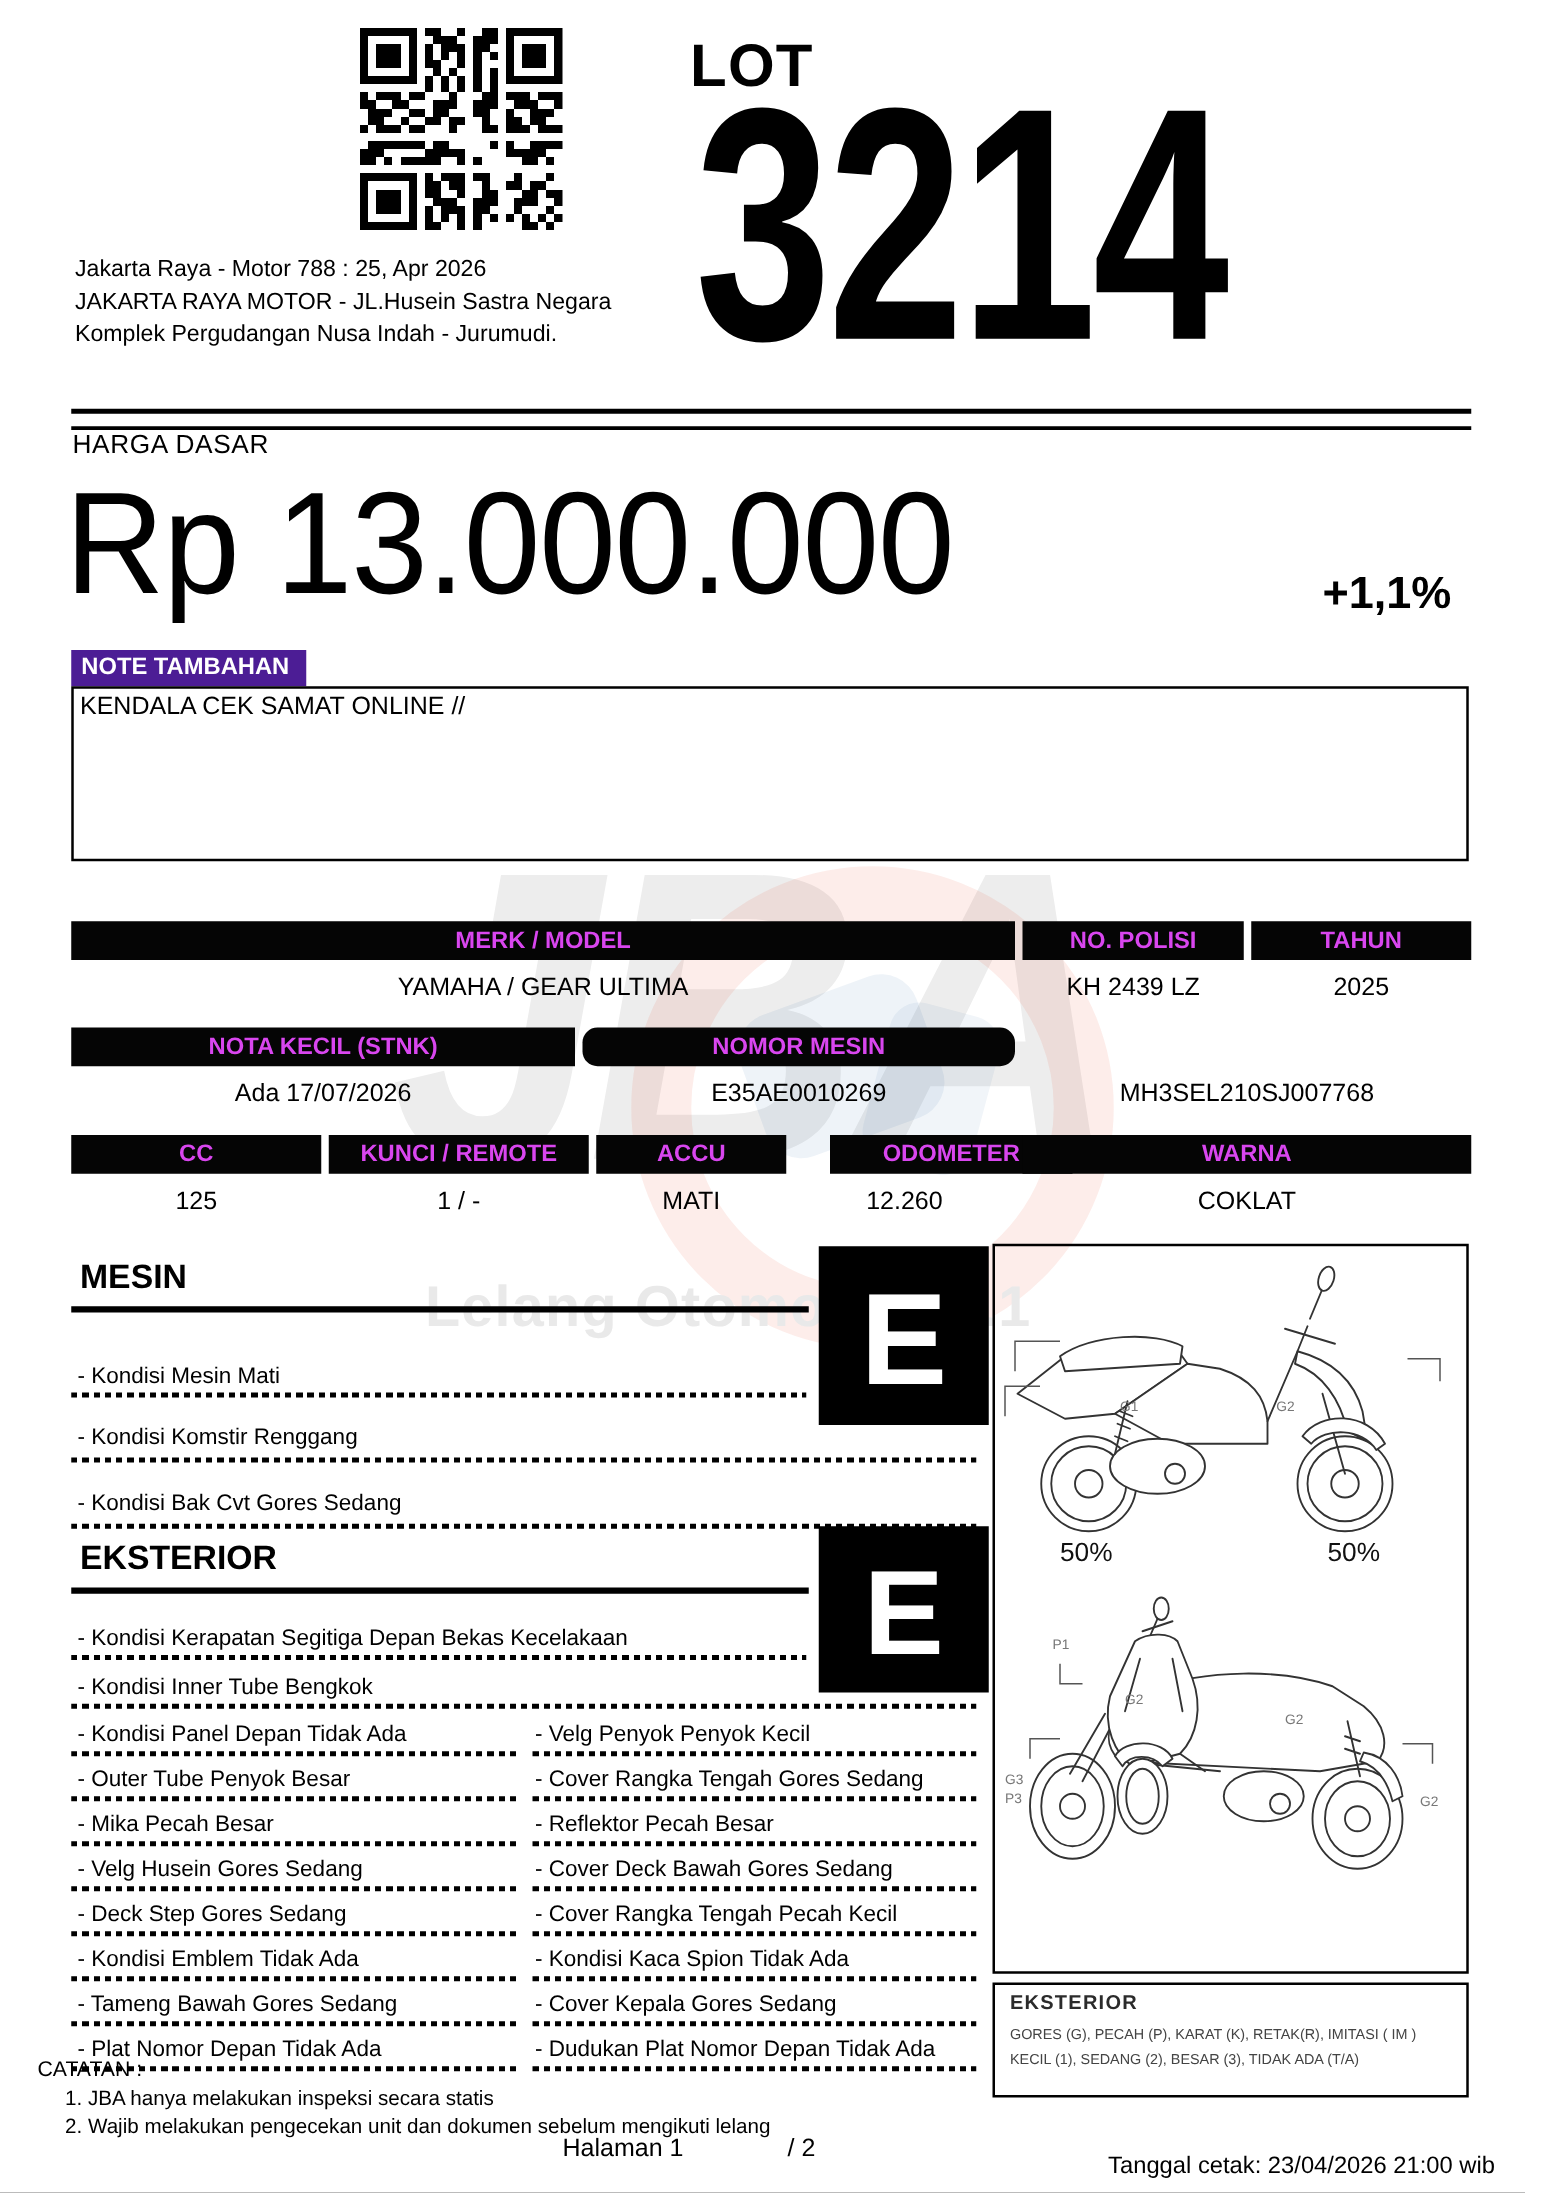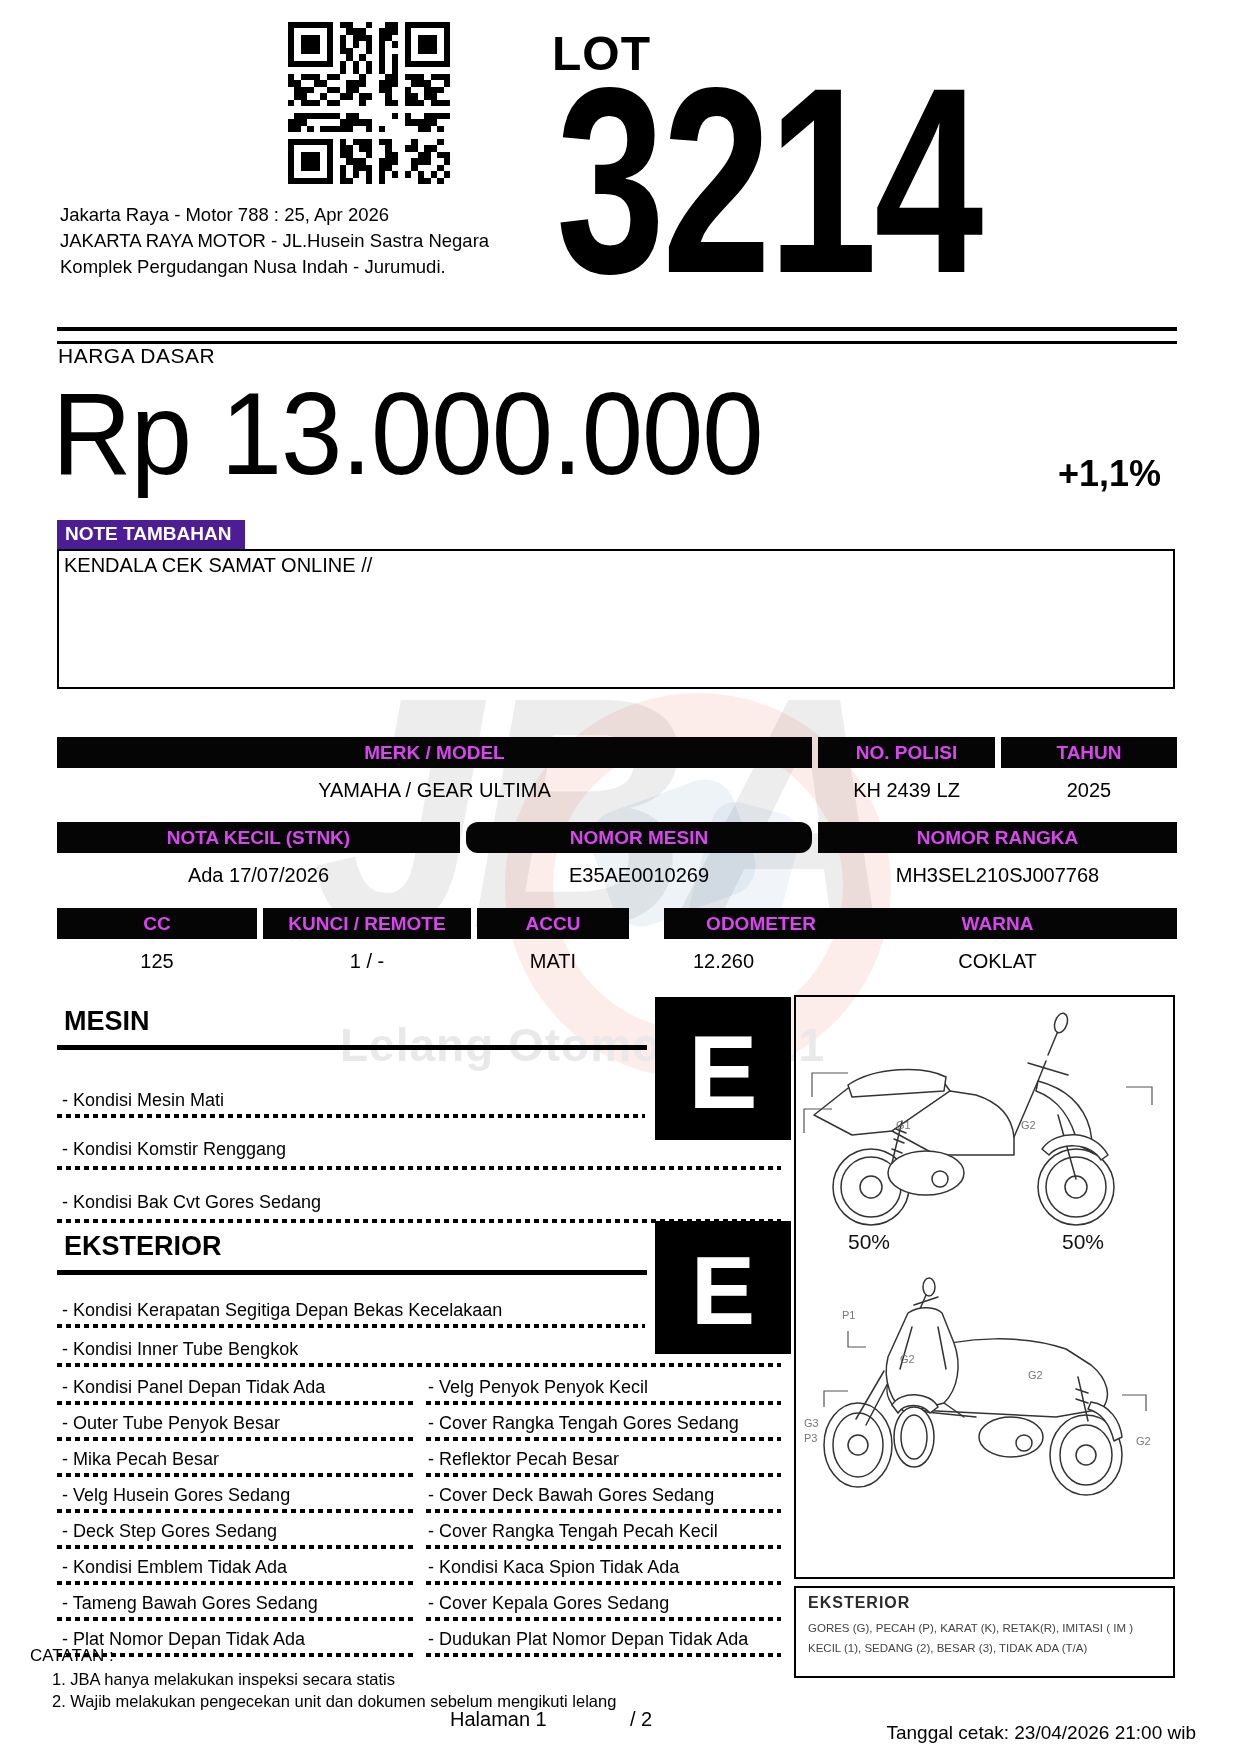--- a/index.html
+++ b/index.html
@@ -417,21 +417,20 @@
 
     <div class="hcell" style="left:57px;top:737px;width:755px;">MERK / MODEL</div>
     <div class="hcell" style="left:818px;top:737px;width:177px;">NO. POLISI</div>
     <div class="hcell" style="left:1001px;top:737px;width:176px;">TAHUN</div>
     <div class="vcell" style="left:57px;top:779px;width:755px;">YAMAHA / GEAR ULTIMA</div>
     <div class="vcell" style="left:818px;top:779px;width:177px;">KH 2439 LZ</div>
     <div class="vcell" style="left:1001px;top:779px;width:176px;">2025</div>
 
     <div class="hcell" style="left:57px;top:822px;width:403px;">NOTA KECIL (STNK)</div>
     <div class="hcell" style="left:466px;top:822px;width:346px;border-radius:12px;">NOMOR MESIN</div>
-    <div class="hcell" style="left:818px;top:822px;width:359px;">NOMOR RANGKA</div>
     <div class="vcell" style="left:57px;top:864px;width:403px;">Ada 17/07/2026</div>
     <div class="vcell" style="left:466px;top:864px;width:346px;">E35AE0010269</div>
     <div class="vcell" style="left:818px;top:864px;width:359px;">MH3SEL210SJ007768</div>
 
     <div class="hcell" style="left:57px;top:908px;width:200px;">CC</div>
     <div class="hcell" style="left:263px;top:908px;width:208px;">KUNCI / REMOTE</div>
     <div class="hcell" style="left:477px;top:908px;width:152px;">ACCU</div>
     <div class="hcell" style="left:664px;top:908px;width:194px;">ODOMETER</div>
     <div class="hcell" style="left:818px;top:908px;width:359px;">WARNA</div>
     <div class="vcell" style="left:57px;top:950px;width:200px;">125</div>

